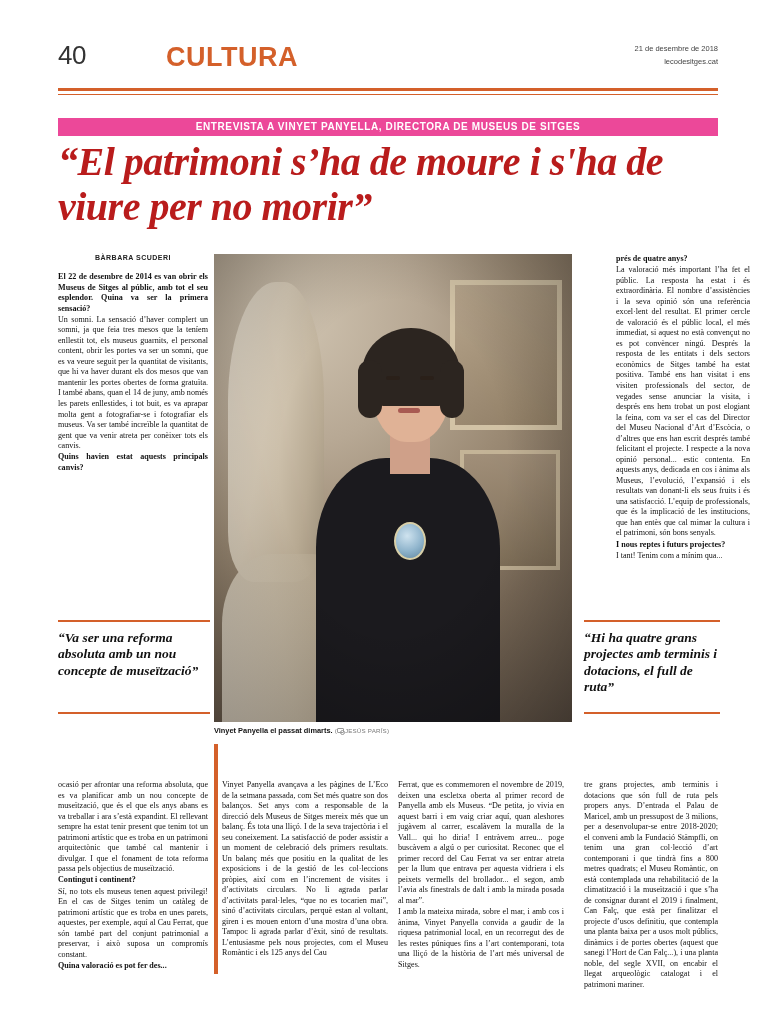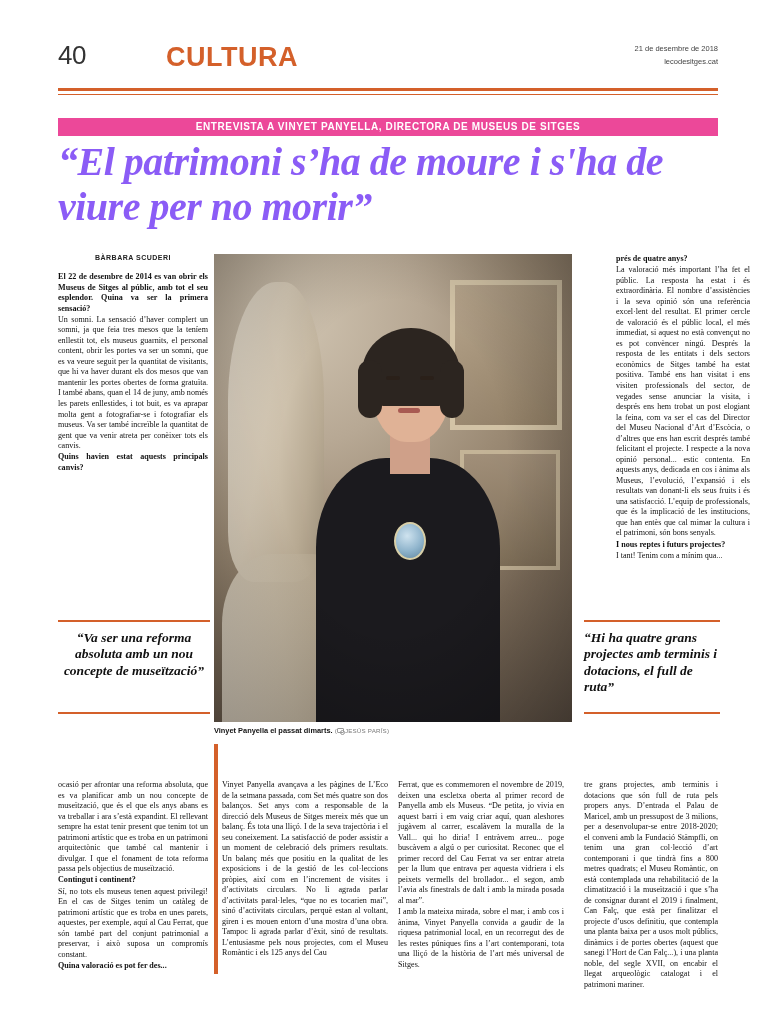--- a/index.html
+++ b/index.html
@@ -73,21 +73,21 @@
 
   
   .headline {
     position: absolute; left: 52px; top: 140px;
     width: 670px;
     font-family: "Liberation Serif", serif;
     font-weight: bold; font-style: italic;
     font-size: 40px;
     line-height: 1.12;
     letter-spacing: -0.5px;
-    color: #8b5cf6;
+    color: #b91c1c;
   }
 
   
   .byline {
     position: absolute; left: 52px; top: 254px;
     width: 150px;
     text-align: center;
     font-family: "Liberation Sans", sans-serif;
     font-size: 7px; font-weight: bold;
     letter-spacing: 0.5px;
@@ -116,21 +116,21 @@
 
   
   .pullquote {
     position: absolute;
     font-family: "Liberation Serif", serif;
     font-weight: bold; font-style: italic;
     font-size: 13.5px;
     line-height: 1.22;
     color: #111;
   }
-  .pq-left { left: 52px; top: 630px; width: 152px; text-align: center; }
+  .pq-left { left: 52px; top: 630px; width: 152px; }
   .pq-right { left: 578px; top: 630px; width: 136px; }
   .pq-rule {
     position: absolute;
     height: 2px; background: #d4602a;
   }
   .pq-rule-left { left: 52px; top: 620px; width: 152px; }
   .pq-rule-right { left: 578px; top: 620px; width: 136px; }
   .pq-rule-left-b { left: 52px; top: 712px; width: 152px; }
   .pq-rule-right-b { left: 578px; top: 712px; width: 136px; }
 

